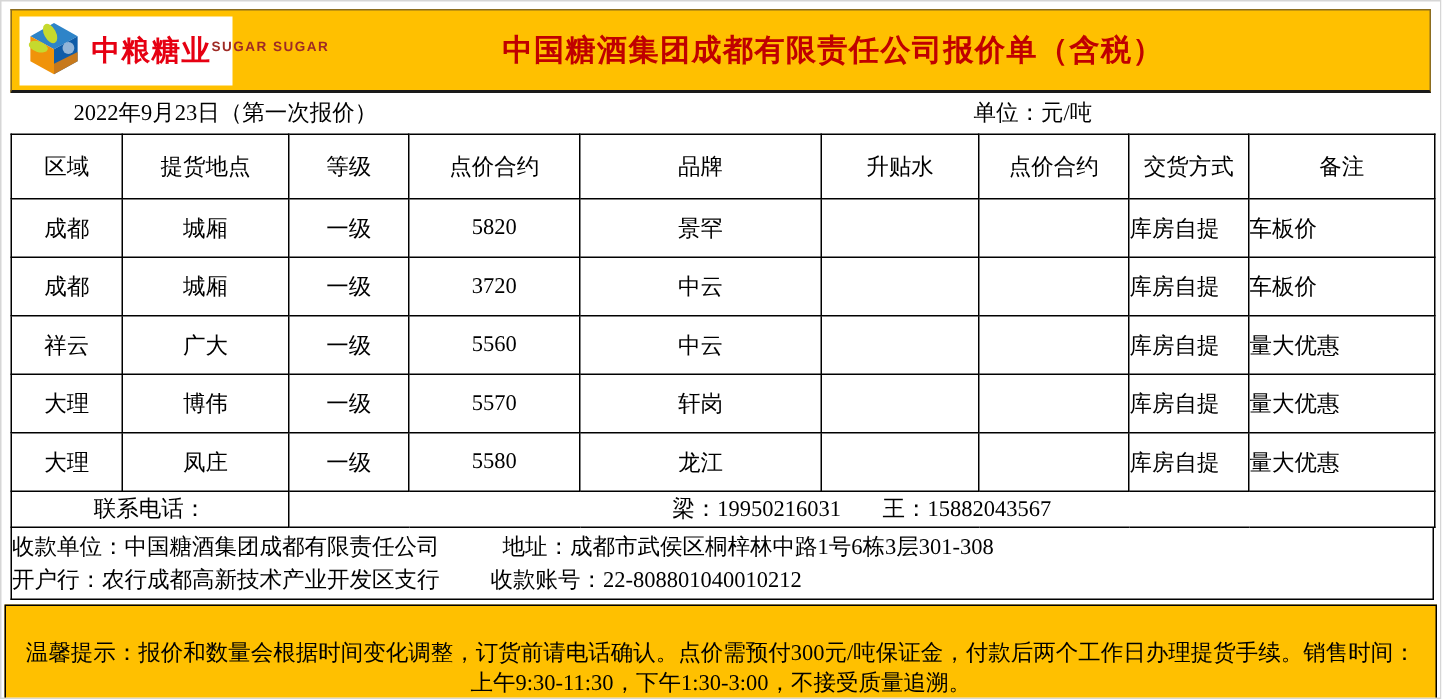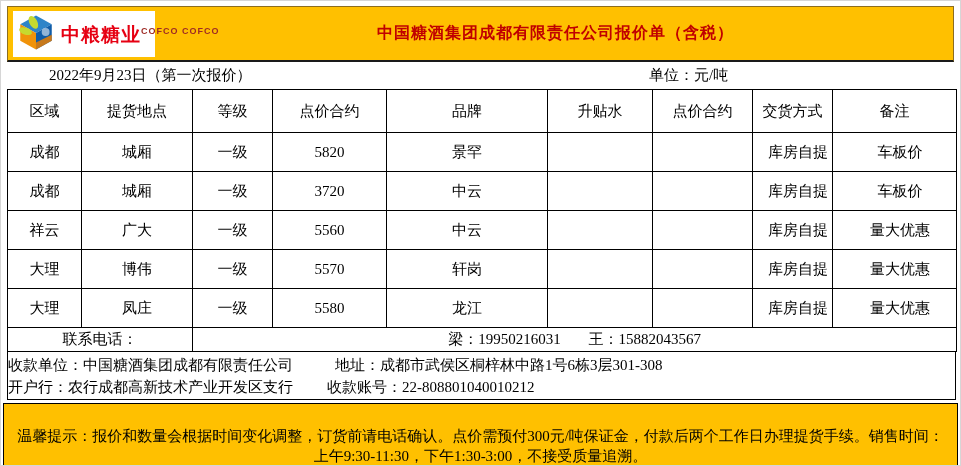--- a/index.html
+++ b/index.html
@@ -24,38 +24,38 @@
     font-family:"Liberation Sans","DejaVu Sans",sans-serif;
     font-size:19px;font-weight:bold;color:#e60012;letter-spacing:1px;white-space:nowrap;
   }
   .logo-en{
     font-family:"Liberation Sans","DejaVu Sans",sans-serif;
     font-size:9px;font-weight:bold;color:#9e2b25;letter-spacing:1px;margin-top:2px;white-space:nowrap;
   }
   .band-title{
     position:absolute;left:150px;right:0;top:0;bottom:0;
     display:flex;align-items:center;justify-content:center;
-    font-size:16px;font-weight:bold;color:#c00000;letter-spacing:1px;white-space:nowrap;
+    font-size:20px;font-weight:bold;color:#c00000;letter-spacing:1px;white-space:nowrap;
   }
   
   .meta{position:relative;height:27px;font-size:15px;}
   .meta .date{position:absolute;left:48px;top:4px;white-space:nowrap;}
   .meta .unit{position:absolute;left:648px;top:4px;white-space:nowrap;}
   
   table.quote{
     border-collapse:collapse;table-layout:fixed;width:949px;margin-left:6px;
     font-size:15px;
   }
   table.quote th,table.quote td{
     border:1px solid #000;text-align:center;overflow:hidden;white-space:nowrap;
     padding:0;box-sizing:border-box;
   }
   table.quote thead th{height:43px;font-weight:normal;}
   table.quote tbody td{height:39px;}
-  table.quote td.c7,table.quote td.c8{text-align:center;padding-left:11px;}
+  table.quote td.c7,table.quote td.c8{text-align:left;padding-left:0;}
   tr.contact-row td{height:24px;}
   .phone2{margin-left:24px;}
   
   .payee{
     width:949px;margin-left:6px;box-sizing:border-box;
     border:1px solid #000;border-top:none;
     text-align:left;font-size:15px;line-height:22px;padding:2px 0 1px 0;
   }
   .payee .gap1{margin-right:42px;}
   .payee .gap2{margin-right:34px;}
@@ -80,21 +80,21 @@
           <polygon points="42,15 42,34 24,44 24,25" fill="#0f5ca8"></polygon>
           <polygon points="6,15 24,25 24,44 6,34" fill="#f0930a"></polygon>
           <polygon points="24,36 42,27 42,34 24,44" fill="#e87e04" opacity="0.85"></polygon>
           <ellipse cx="21" cy="13" rx="4.5" ry="8" fill="#c6d92e" transform="rotate(-28 21 13)"></ellipse>
           <ellipse cx="12" cy="23" rx="7.5" ry="4" fill="#c6d92e" transform="rotate(18 12 23)"></ellipse>
           <circle cx="35" cy="24" r="4.5" fill="#ffffff" opacity="0.55"></circle>
         </svg>
       </span>
       <span class="logo-text">
         <span class="logo-cn">中粮糖业</span>
-        <span class="logo-en">COFCO COFCO</span>
+        <span class="logo-en">SUGAR SUGAR</span>
       </span>
     </div>
     <div class="band-title">中国糖酒集团成都有限责任公司报价单（含税）</div>
   </div>
 
   <div class="meta">
     <span class="date">2022年9月23日（第一次报价）</span>
     <span class="unit">单位：元/吨</span>
   </div>
 

